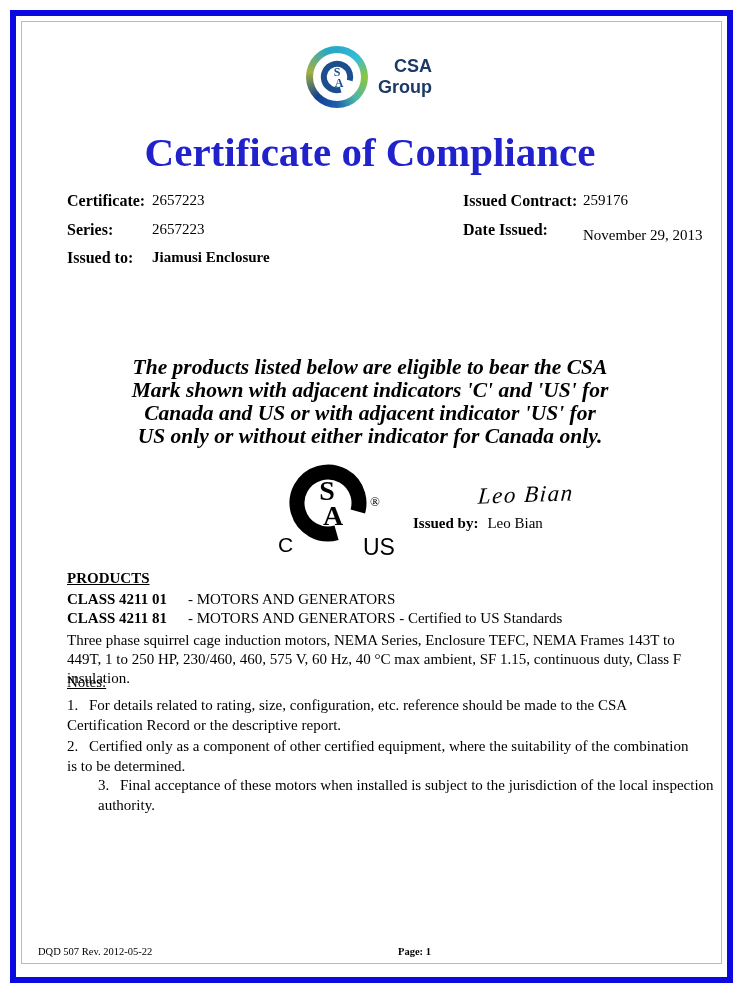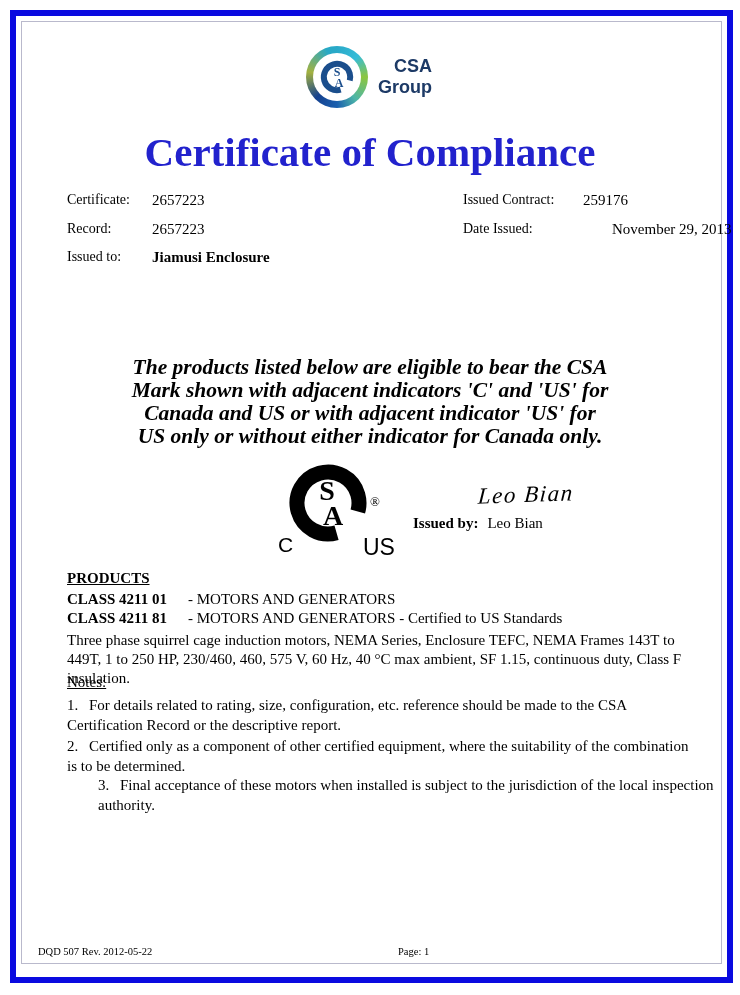--- a/index.html
+++ b/index.html
@@ -38,21 +38,21 @@
   .logo-text {
     margin-left:10px; font-family:"Liberation Sans", sans-serif;
     font-weight:bold; font-size:18px; line-height:21px; color:#1d3a66;text-align:right;
   }
   
   .title {
     position:absolute; top:128px; left:0; width:100%;
     text-align:center; font-size:41px; font-weight:bold; color:#2222cd;
   }
   
-  .lbl { position:absolute; font-weight:normal; font-size:14px; }
+  .lbl { position:absolute; font-weight:bold; font-size:16px; }
   .val { position:absolute; font-size:15px; }
   .val-b { position:absolute; font-size:15px; font-weight:bold; }
   .address { position:absolute; left:152px; top:272px; font-weight:bold; font-size:15px; line-height:18.5px; }
   
   .statement {
     position:absolute; top:356px; left:0; width:100%;
     text-align:center; font-size:21.5px; font-weight:bold; font-style:italic;
     line-height:23px;
   }
   
@@ -71,21 +71,21 @@
   
   .products-heading { position:absolute; left:67px; top:570px; font-size:15px; font-weight:bold; text-decoration:underline; }
   .class-code { position:absolute; left:67px; font-size:15px; font-weight:bold; }
   .class-desc { position:absolute; left:188px; font-size:15px; }
   .prod-desc { position:absolute; left:67px; top:631px; width:632px; font-size:15px; line-height:19px; }
   .notes-heading { position:absolute; left:67px; top:674px; font-size:15px; text-decoration:underline; }
   .note { position:absolute; left:67px; width:625px; font-size:15px; line-height:19.5px; }
   .note .num { display:inline-block; width:22px; }
   
   .footer-ref { position:absolute; left:38px; top:946px; font-size:10.5px; }
-  .footer-page { position:absolute; left:398px; top:946px; font-size:10.5px; }
+  .footer-page { position:absolute; left:398px; top:946px; font-size:10.5px;font-weight:bold; }
 </style>
 </head>
 <body>
 
 <div class="page">
 
   <div class="frame-outer"></div>
   <div class="frame-inner"></div>
 
   <div class="logo">
@@ -106,24 +106,24 @@
     </div>
   </div>
 
   <div class="title">Certificate of Compliance</div>
 
   <div class="lbl" style="left:67px; top:192px;">Certificate:</div>
   <div class="val" style="left:152px; top:192px;">2657223</div>
   <div class="lbl" style="left:463px; top:192px;">Issued Contract:</div>
   <div class="val" style="left:583px; top:192px;">259176</div>
 
-  <div class="lbl" style="left:67px; top:221px;">Record:</div>
+  <div class="lbl" style="left:67px; top:221px;">Series:</div>
   <div class="val" style="left:152px; top:221px;">2657223</div>
   <div class="lbl" style="left:463px; top:221px;">Date Issued:</div>
-  <div class="val" style="left:583px; top:221px;margin-left:29px;">November 29, 2013</div>
+  <div class="val" style="left:583px; top:227px;">November 29, 2013</div>
 
   <div class="lbl" style="left:67px; top:249px;">Issued to:</div>
   <div class="val-b" style="left:152px; top:249px;">Jiamusi Enclosure</div>
 
 
   <div class="statement">
     <div>The products listed below are eligible to bear the CSA</div>
     <div>Mark shown with adjacent indicators 'C' and 'US' for</div>
     <div>Canada and US or with adjacent indicator 'US' for</div>
     <div>US only or without either indicator for Canada only.</div>

